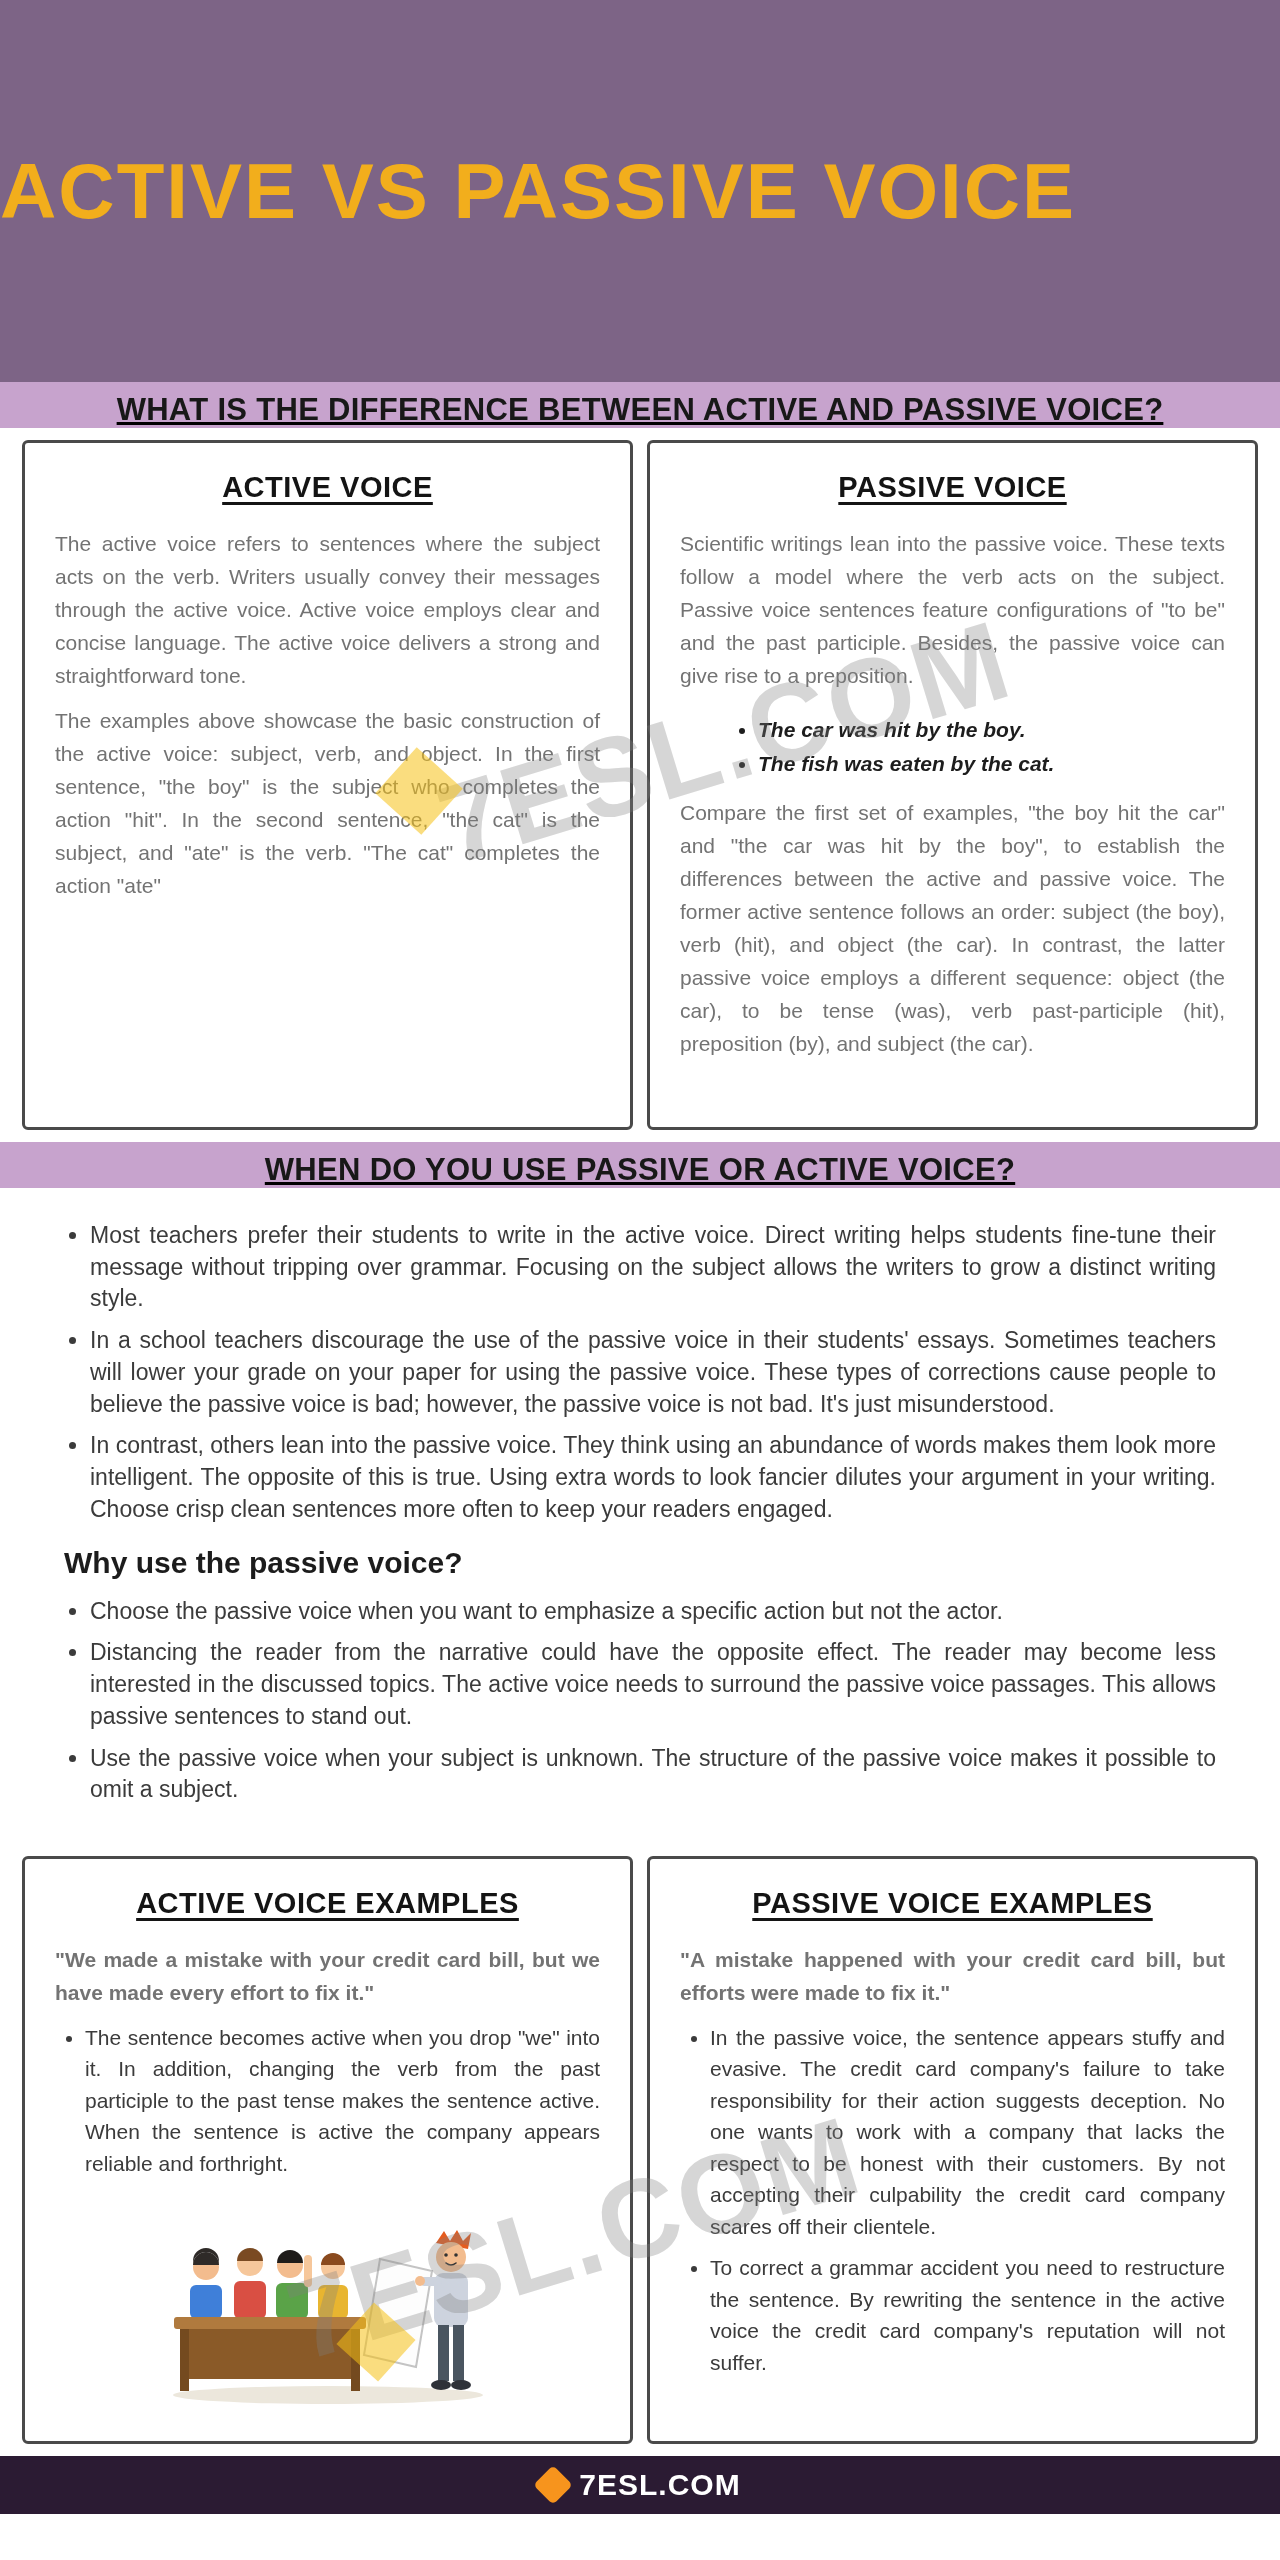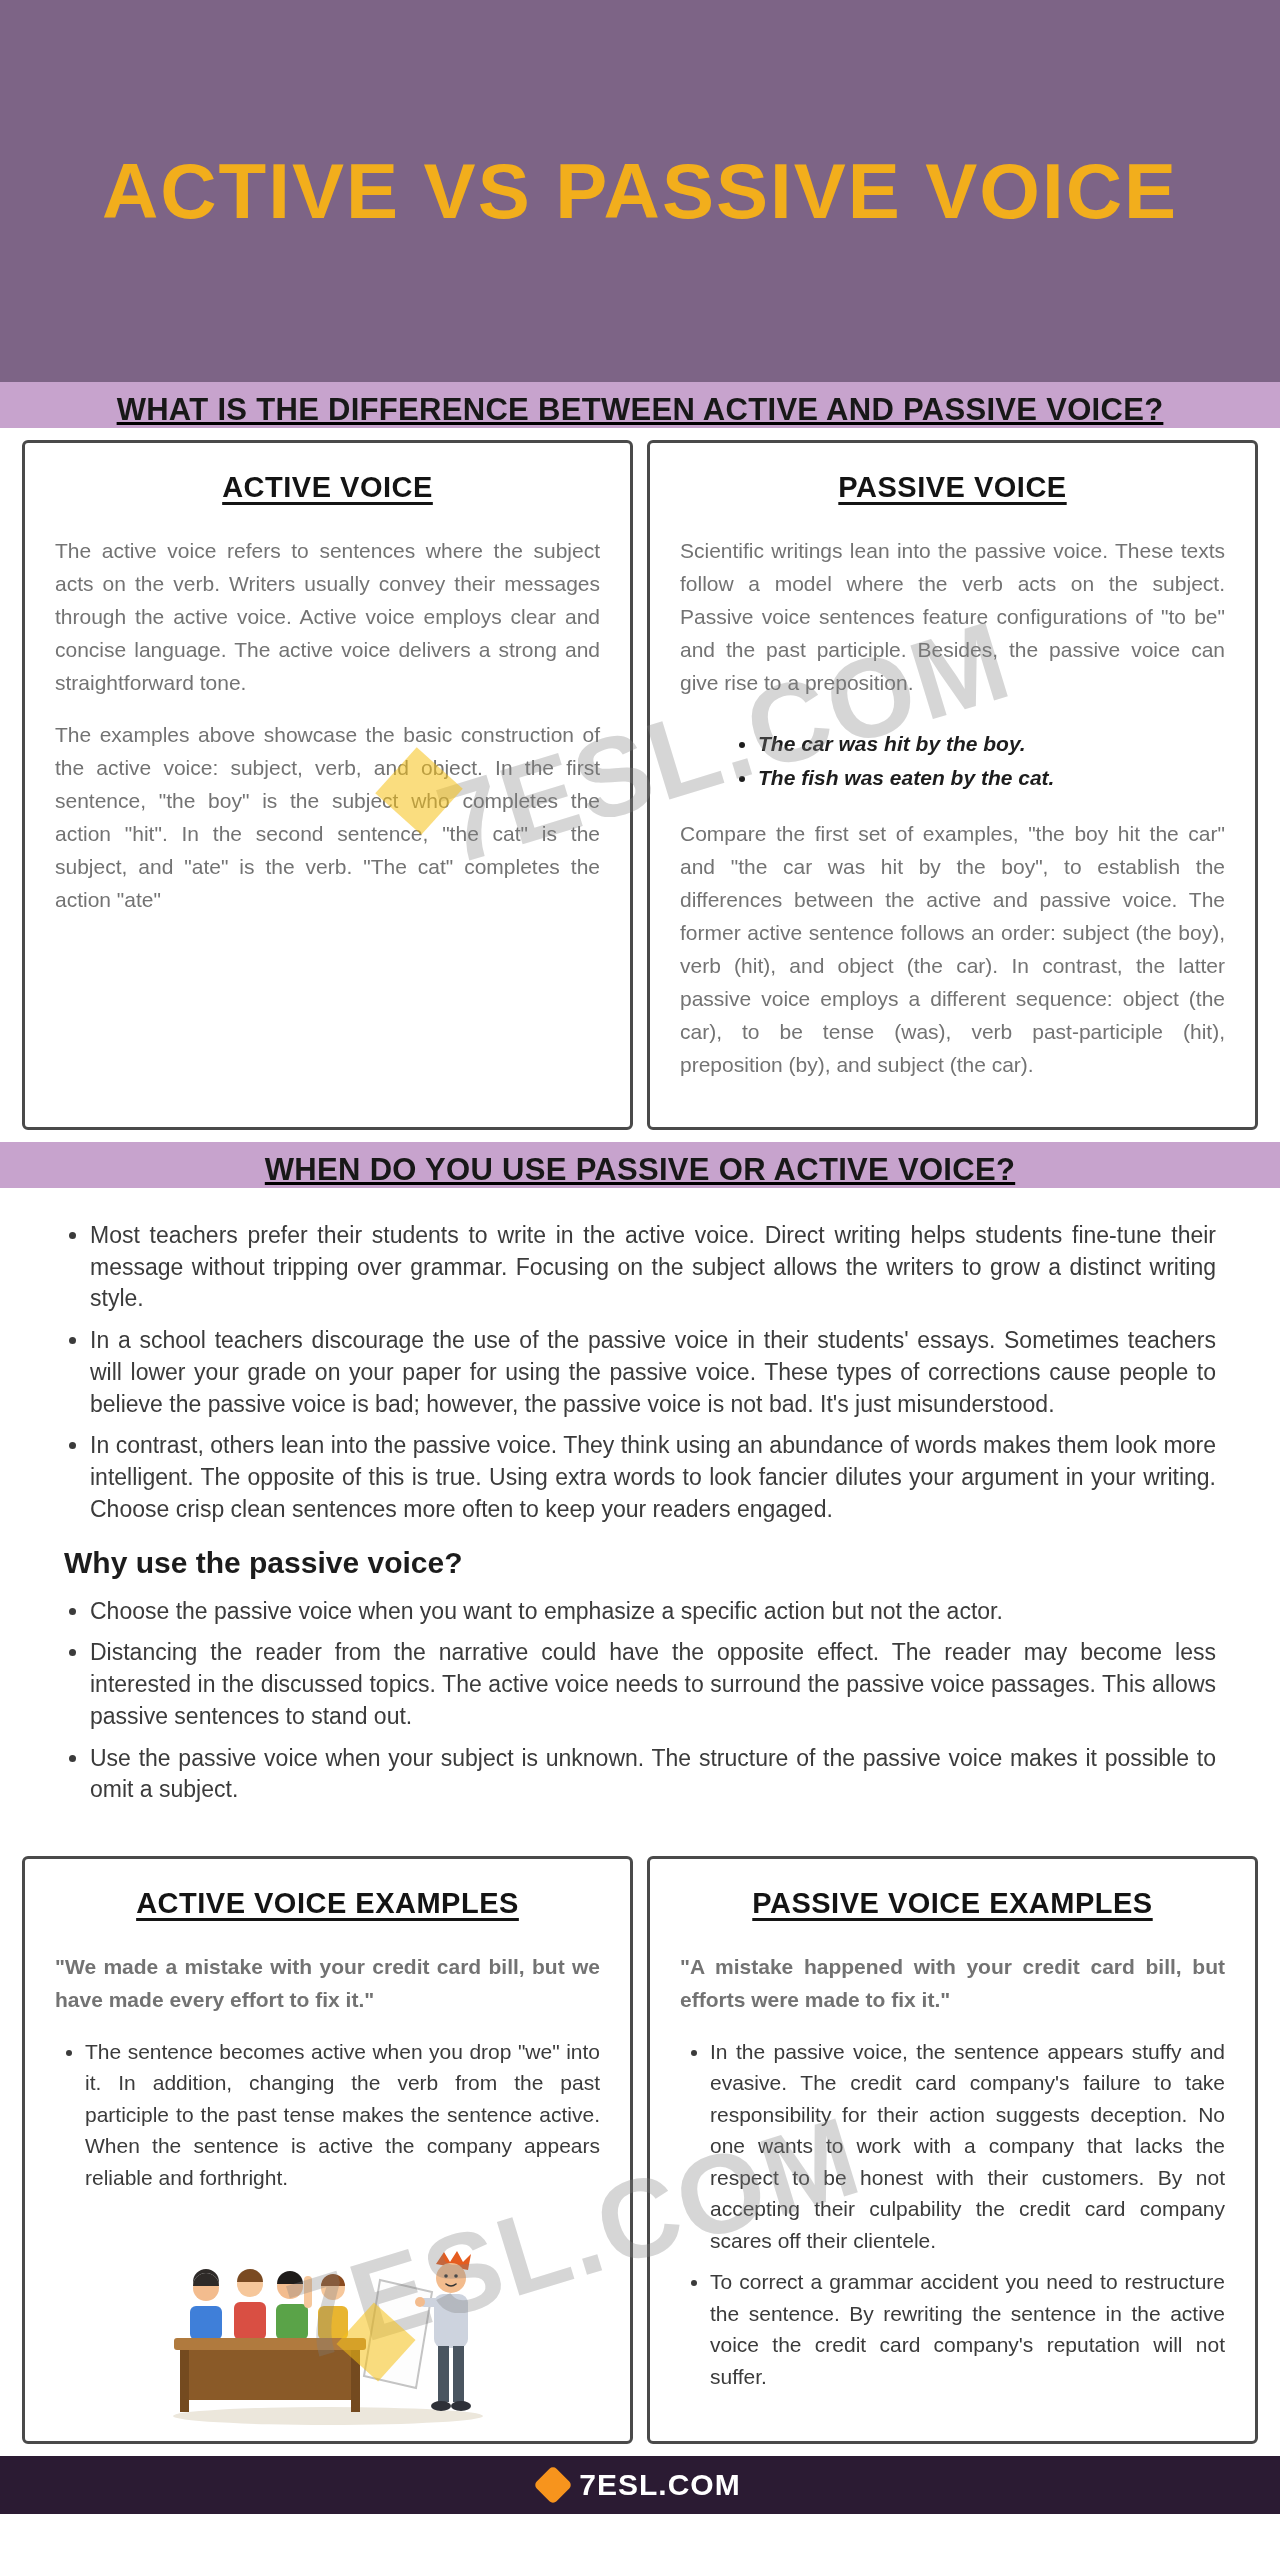--- a/index.html
+++ b/index.html
@@ -2,33 +2,33 @@
 <html><head>
 <meta charset="utf-8">
 <style>
   * { margin:0; padding:0; box-sizing:border-box; }
   html,body { background:#ffffff; }
   body { width:1280px; font-family:"Liberation Sans", sans-serif; }
 
   .page { width:1280px; height:2560px; display:flex; flex-direction:column; overflow:hidden; background:#fff; }
 
   
-  .hero { height:382px; background:#7d6486; display:flex; align-items:center; justify-content:center; }
+  .hero { height:382px; background:#7d6486; display:flex; align-items:center; justify-content:flex-start; }
   .hero-title { color:#f2ae1c; font-size:78px; font-weight:800; letter-spacing:2px; text-align:center; }
 
   
   .banner { height:46px; background:#c7a3cd; display:flex; align-items:flex-end; justify-content:center;text-decoration:underline; }
   .banner span { font-size:31px; font-weight:800; color:#181818; letter-spacing:.3px; }
 
   
   .two-col { display:flex; gap:14px; padding:12px 22px; background:#fff; position:relative; }
   .sec-1 { height:714px; }
   .sec-2 { height:612px; }
   .card { flex:1 1 0; background:#fff; border:3px solid #4a4a4a; border-radius:6px; padding:24px 30px 20px;
-          display:flex; flex-direction:column; overflow:hidden; position:relative; z-index:1;gap:7px; }
+          display:flex; flex-direction:column; overflow:hidden; position:relative; z-index:1; }
   .card-heading { text-align:center; font-size:29px; font-weight:bold; letter-spacing:.5px; color:#141414;
           text-decoration:underline; text-decoration-thickness:3px; text-underline-offset:5px; margin:4px 0 24px; }
   .card p { font-size:21px; line-height:1.57; color:#737373; text-align:justify; margin-bottom:12px; }
   .example-list { list-style:disc; padding-left:78px; margin:6px 0 14px; }
   .example-list li { font-size:21px; font-weight:bold; font-style:italic; color:#1d1d1d; line-height:1.5; margin:3px 0; }
 
   
   .usage { height:656px; padding:32px 64px 15px; background:#fff; overflow:hidden; }
   .usage ul { list-style:disc; padding-left:26px; }
   .usage li { font-size:23px; line-height:1.38; color:#3b3b3b; text-align:justify; margin-bottom:10px; }

